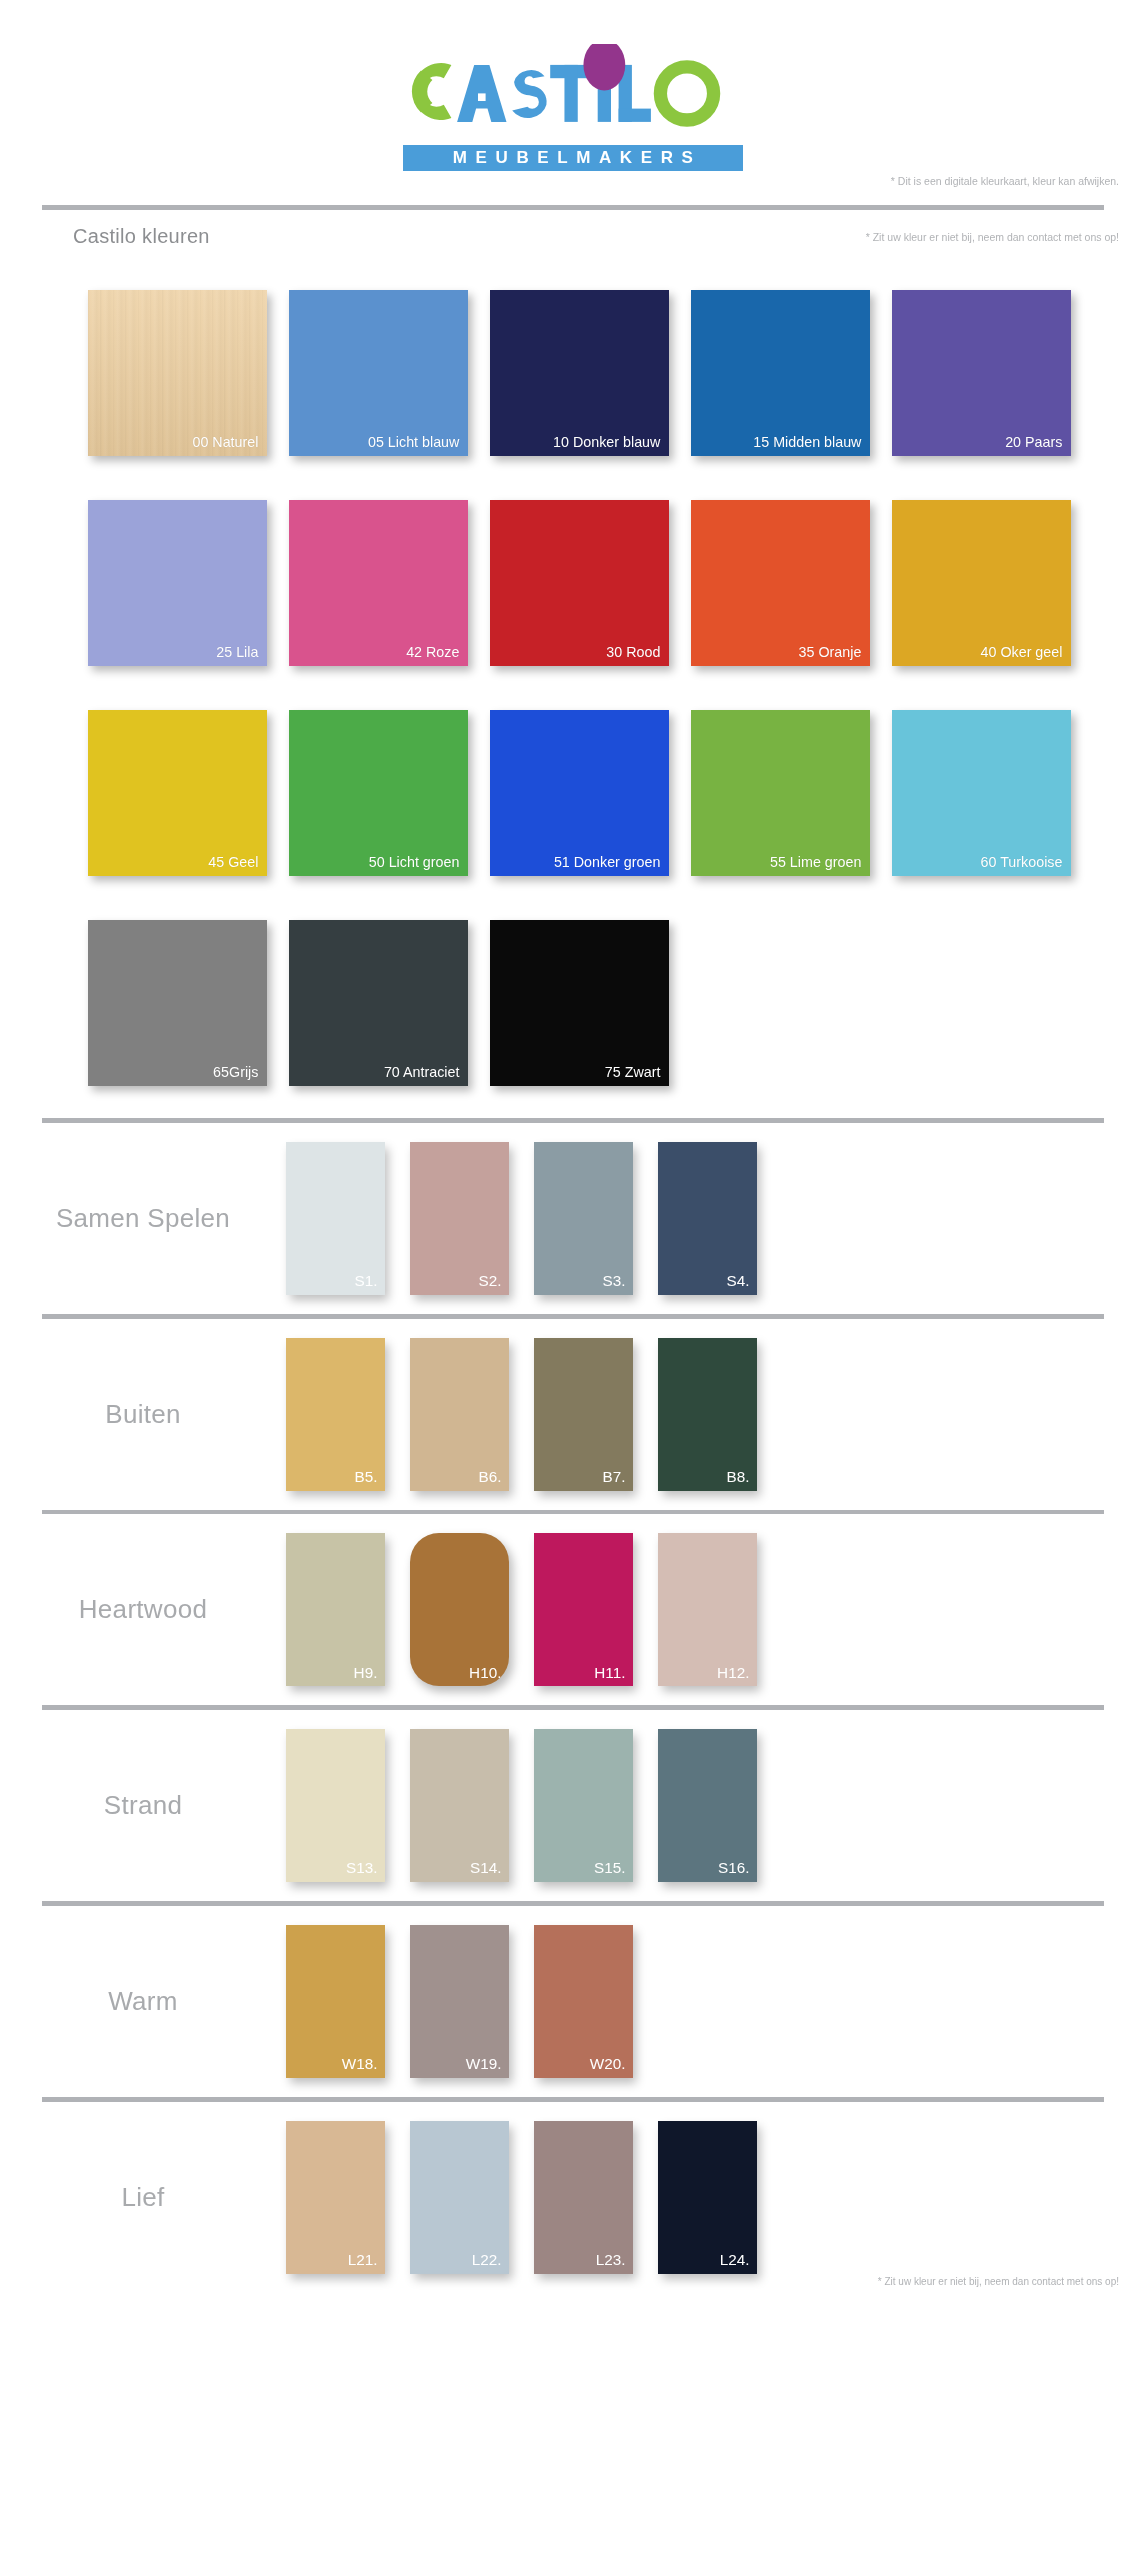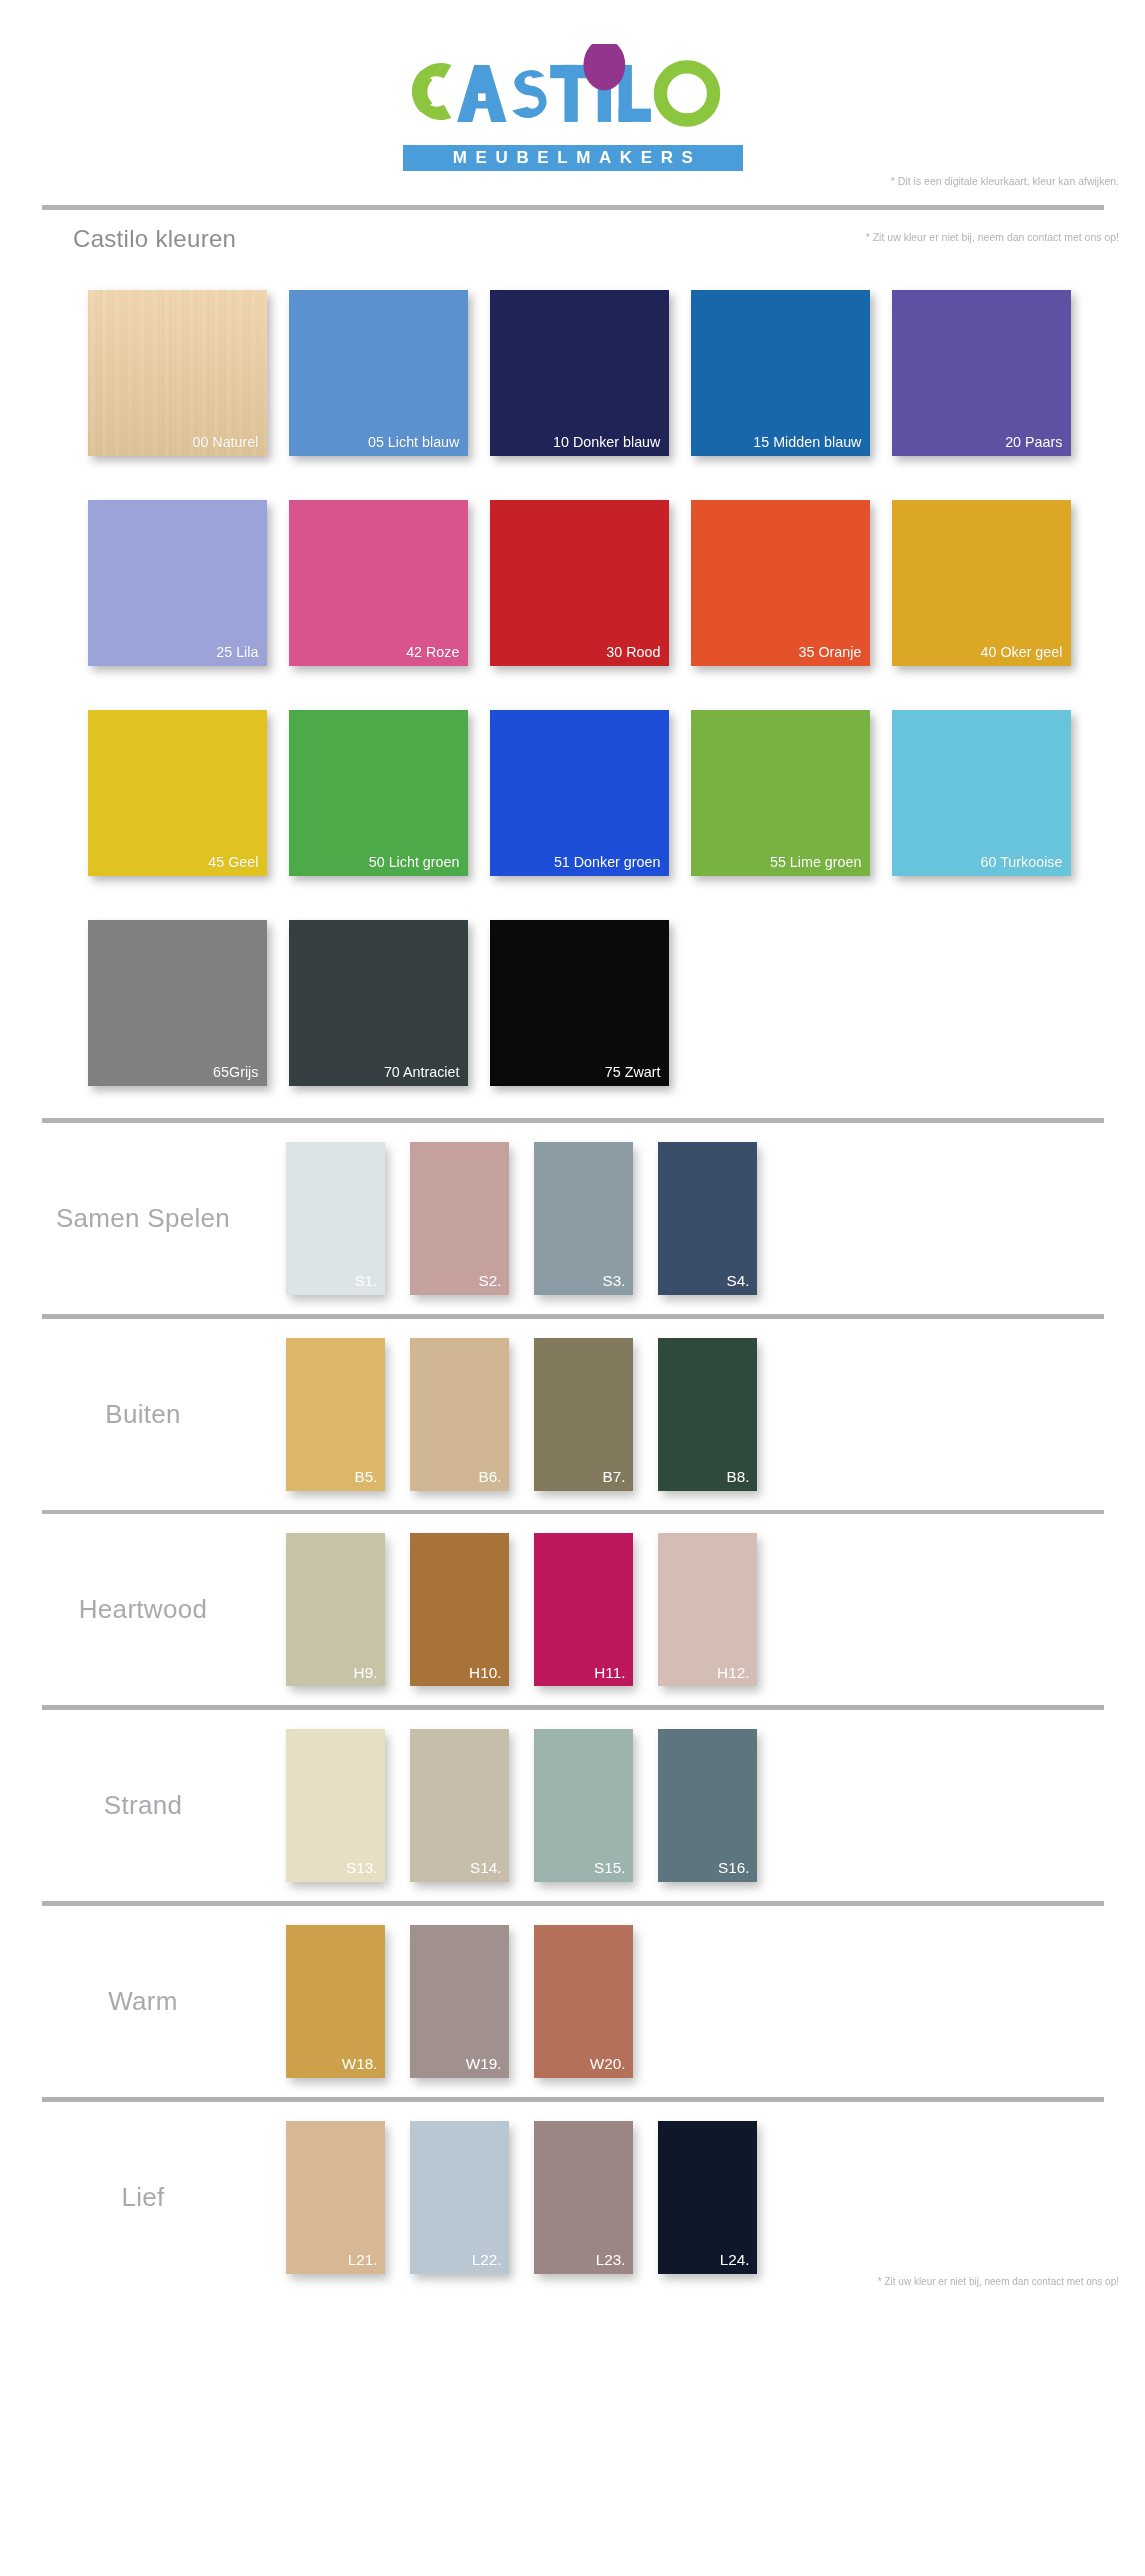--- a/index.html
+++ b/index.html
@@ -75,21 +75,21 @@
 
   
   .title-row {
     position: relative;
     height: 53px;
   }
   .main-title {
     position: absolute;
     left: 73px;
     top: 15.3px;
-    font-size: 24px;
+    font-size: 20px;
     color: #8c8e91;
     font-weight: normal;
     letter-spacing: 0.3px;
   }
   .note-right {
     position: absolute;
     right: 27px;
     top: 21px;
     font-size: 10.5px;
     color: #b1b3b6;
@@ -388,21 +388,21 @@
     <div class="palette-sec">
       <div class="palette-body">
         <div class="pal-name">Heartwood</div>
         <div class="pal-swatches">
           <div class="pal-cell">
             <div class="pal-sw" style="background-color: rgb(199, 195, 166);">
               <div class="pal-label">H9.</div>
             </div>
           </div>
           <div class="pal-cell">
-            <div class="pal-sw" style="background-color: rgb(168, 115, 56);">
+            <div class="pal-sw" style="background-color: rgb(168, 115, 56); border-radius: 29px;">
               <div class="pal-label">H10.</div>
             </div>
           </div>
           <div class="pal-cell">
             <div class="pal-sw" style="background-color: #be185d;">
               <div class="pal-label">H11.</div>
             </div>
           </div>
           <div class="pal-cell">
             <div class="pal-sw" style="background-color: rgb(212, 189, 180);">

